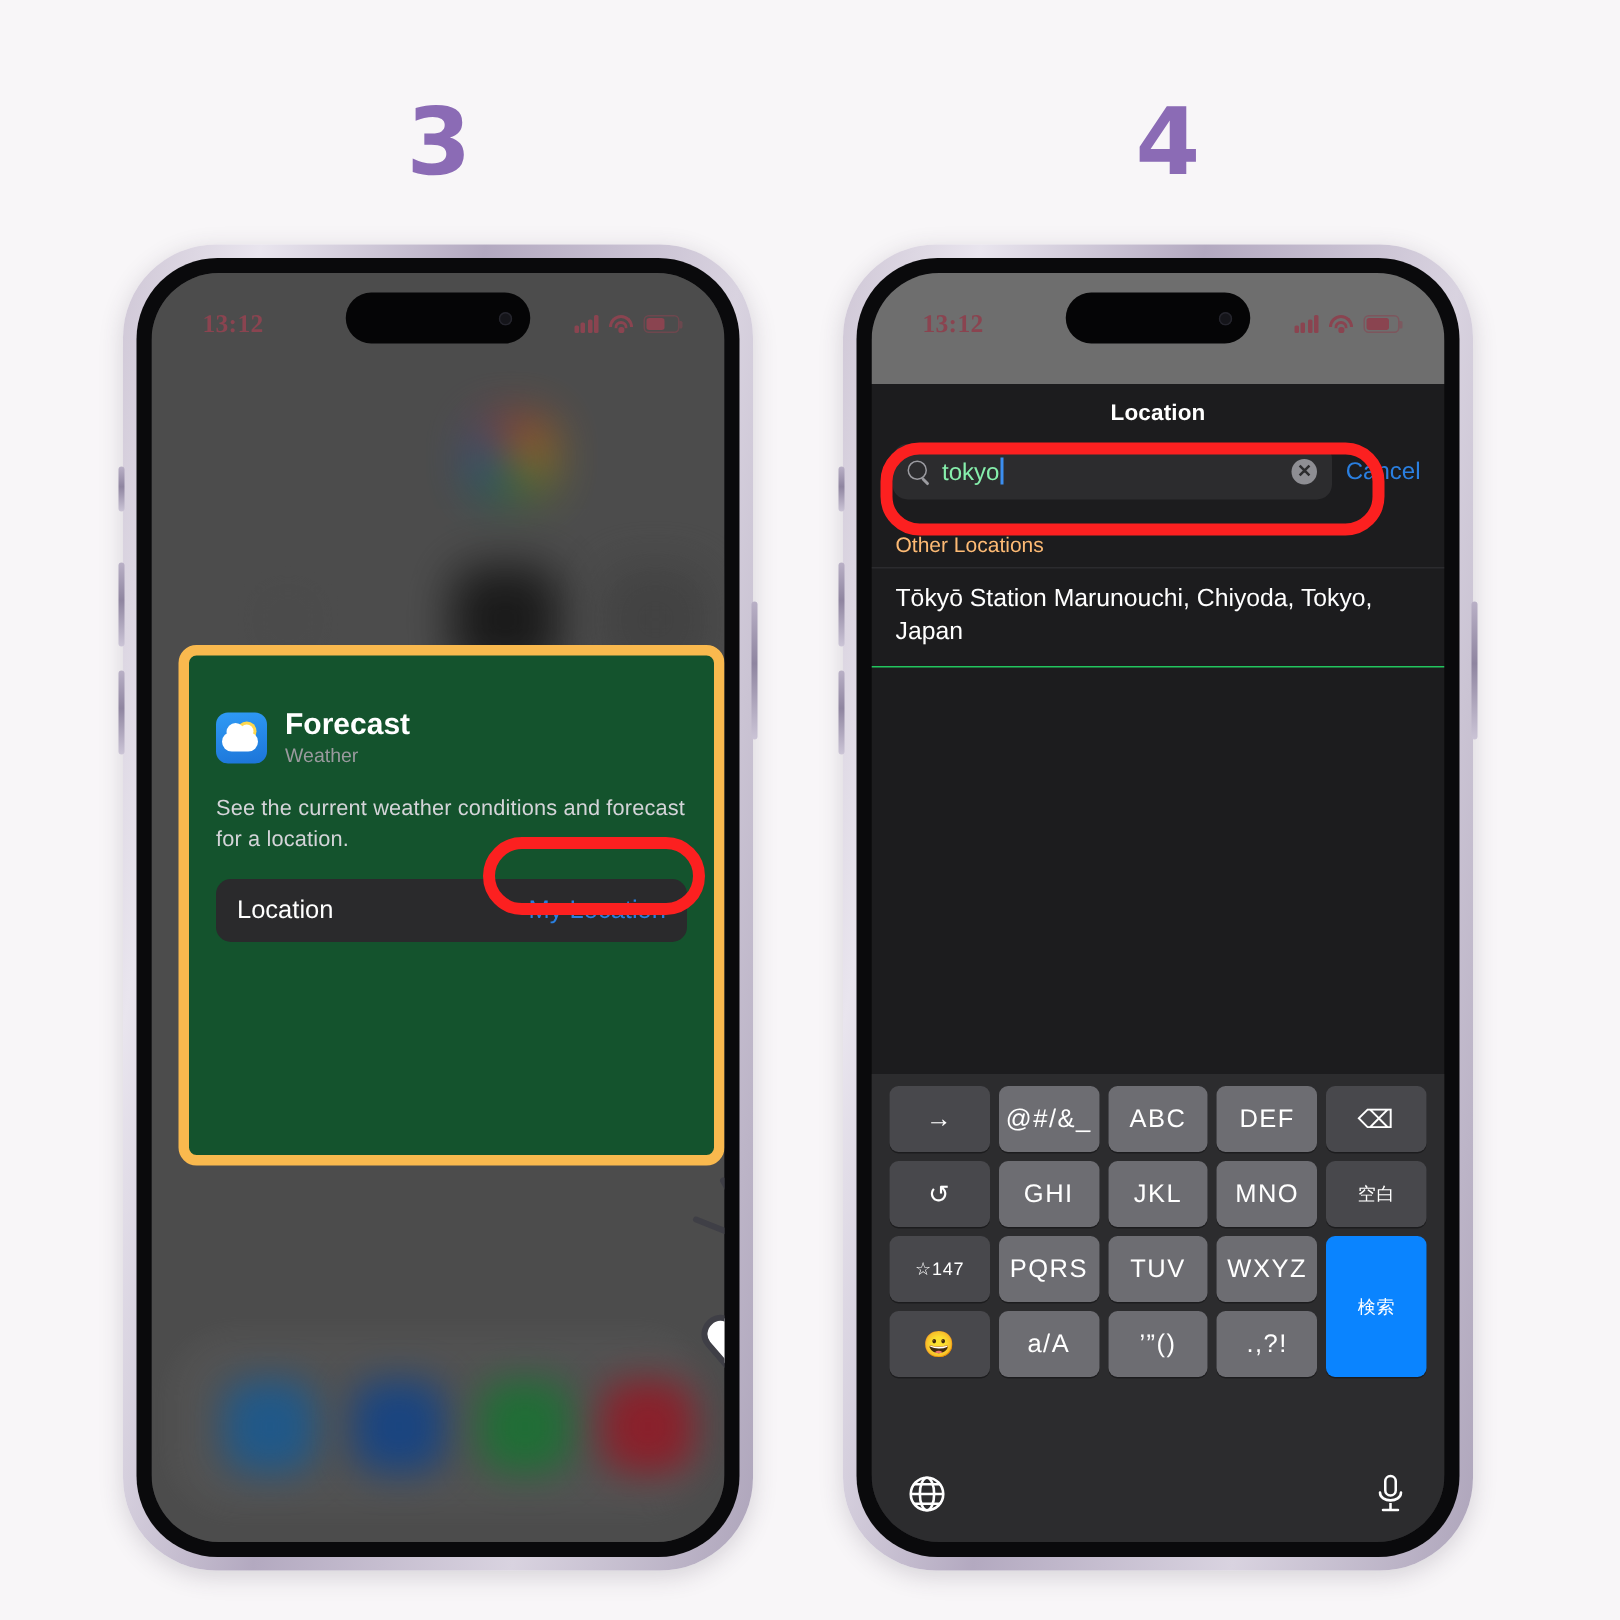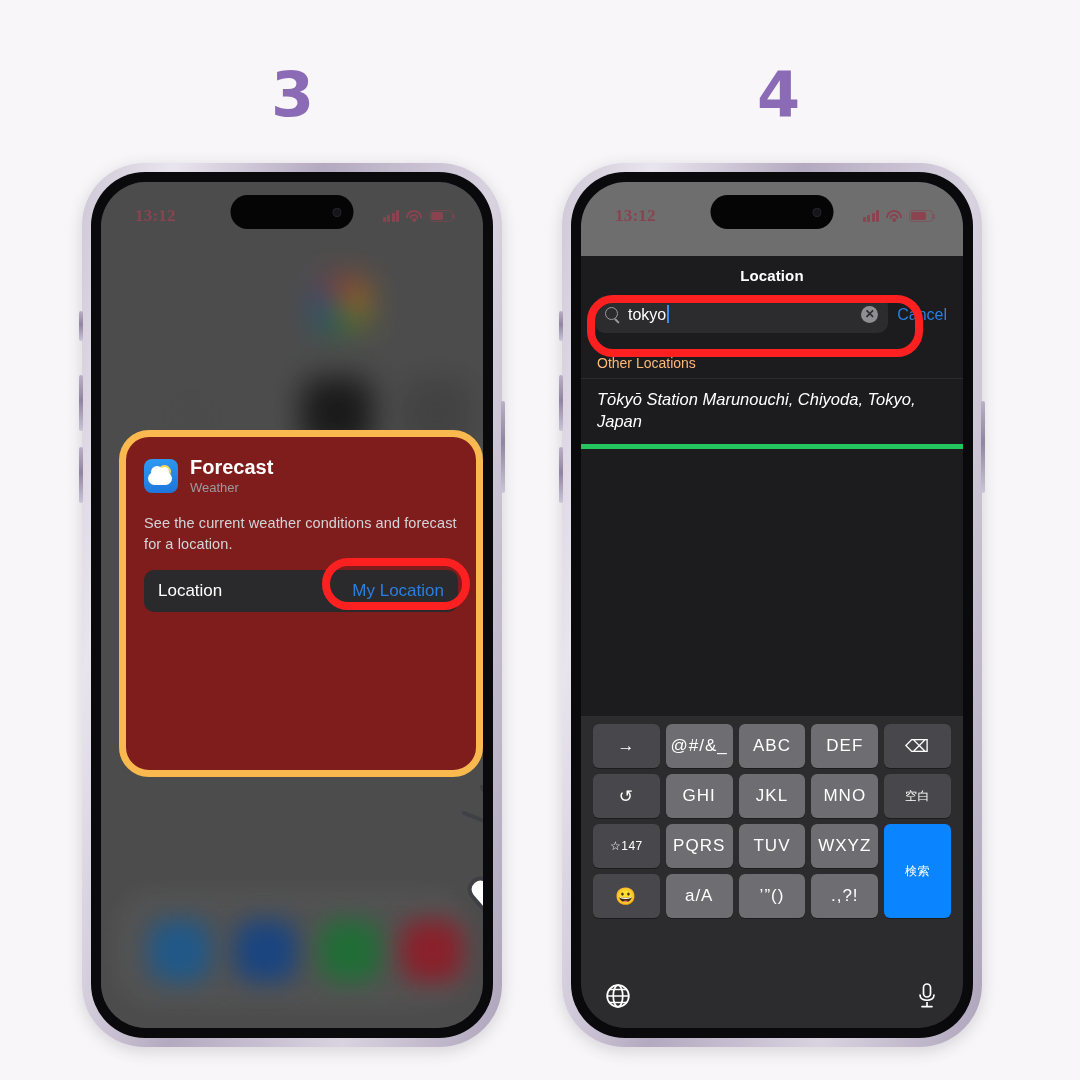--- a/index.html
+++ b/index.html
@@ -163,24 +163,24 @@
     position: absolute; inset: 0;
     background: rgba(0,0,0,.30);
   }
 
   
   .widget-wrap {
     position: absolute;
     left: 18px; top: 248px;
     width: 364px; height: 347px;
     border: 7px solid #f9b94e;
-    border-radius: 30px;
-    background: #7f1d1d;
+    border-radius: 12px;
+    background: #14532d;
     z-index: 12;
-    padding: 15px 18px;
+    padding: 31px 18px;
   }
   .wg-head { display: flex; align-items: center; gap: 12px; margin-top: 4px; }
   .wg-appicon {
     width: 34px; height: 34px; border-radius: 8px;
     background: linear-gradient(170deg,#2f9bf5,#1c74d8);
     position: relative; flex: 0 0 auto; overflow: hidden;
   }
   .wg-appicon .sun {
     position: absolute; width: 13px; height: 13px; border-radius: 50%;
     background: #ffd84d; right: 7px; top: 6px;
@@ -256,21 +256,21 @@
   .sf-search-icon { width: 15px; height: 15px; position: relative; flex: 0 0 auto; }
   .sf-search-icon::before {
     content: ""; position: absolute; left: 0; top: 0;
     width: 11px; height: 11px; border: 1.7px solid #9b9ba0; border-radius: 50%;
   }
   .sf-search-icon::after {
     content: ""; position: absolute; right: 0px; bottom: 0.5px;
     width: 6px; height: 1.7px; background: #9b9ba0;
     transform: rotate(45deg); border-radius: 1px;
   }
-  .sf-text { font-size: 16px; color: #ffffff; position: relative; }
+  .sf-text { font-size: 16px; color: #86efac; position: relative; }
   .sf-caret {
     display: inline-block; width: 2px; height: 18px; background: #3b8ef0;
     vertical-align: -3px; margin-left: 1px;
   }
   .sf-clear {
     margin-left: auto; width: 17px; height: 17px; border-radius: 50%;
     background: #8e8e93; color: #2c2c2e; font-size: 12px; line-height: 17px;
     text-align: center; font-weight: 700; flex: 0 0 auto;
   }
   .cancel-btn { font-size: 16px; color: #2a7fe0; flex: 0 0 auto; padding-right: 2px; }
@@ -286,21 +286,21 @@
 
   .sec-header {
     font-size: 14px; color: #fdba74;
     padding: 12px 16px 7px 16px;
   }
   .res-item {
     padding: 10px 16px 11px 16px;
     font-size: 16.5px; color: #fff; line-height: 1.33;
     border-top: 1px solid #2b2b2e;
   }
-  .res-list { border-bottom: 5px solid #22c55e; font-style: italic; }
+  .res-list { border-bottom: 1px solid #22c55e; }
 
   
   .keyboard {
     position: absolute; left: 0; right: 0; bottom: 0;
     height: 312px;
     background: #2c2c2e;
     padding: 8px 4px 0 4px;
   }
   .key {
     flex: 1 1 0;

